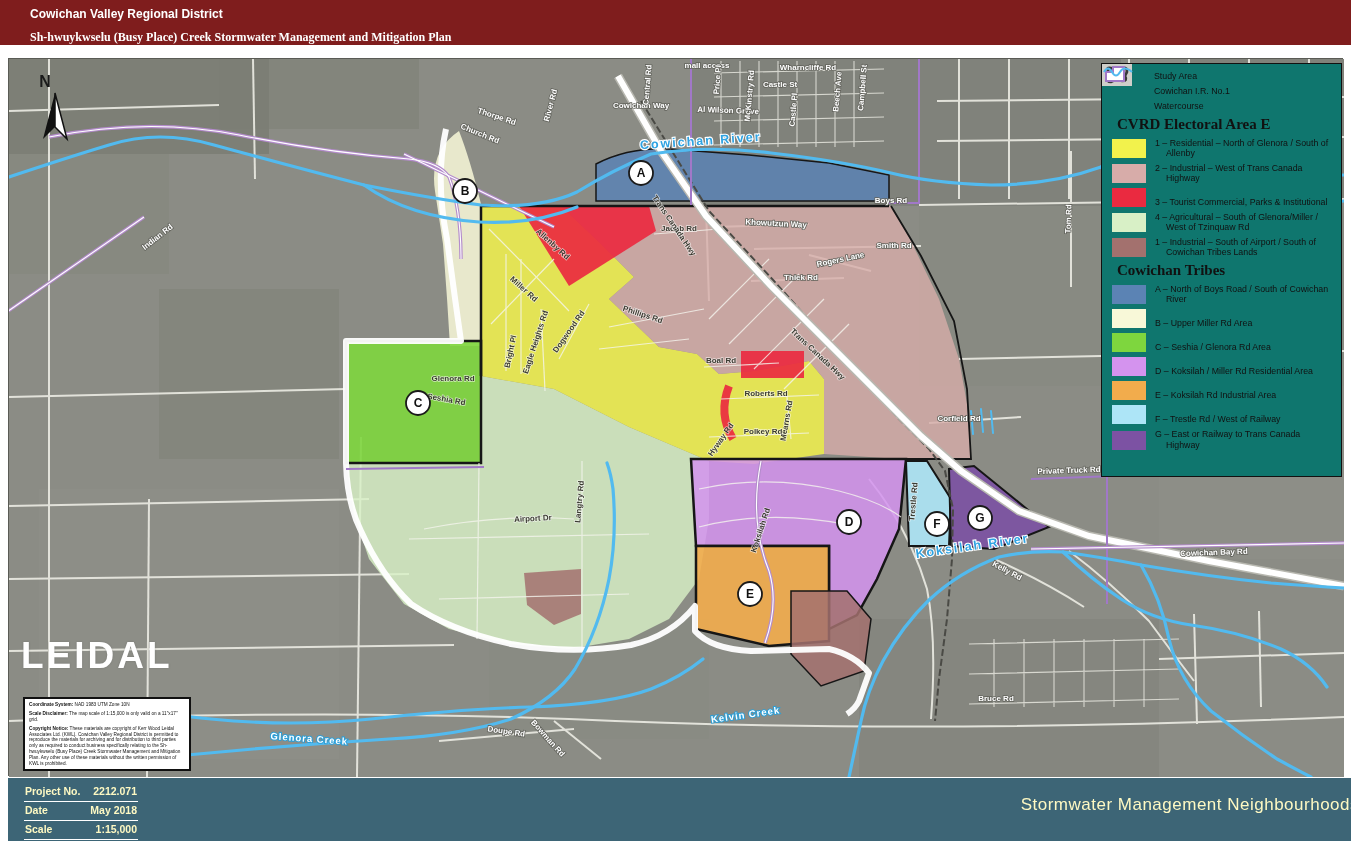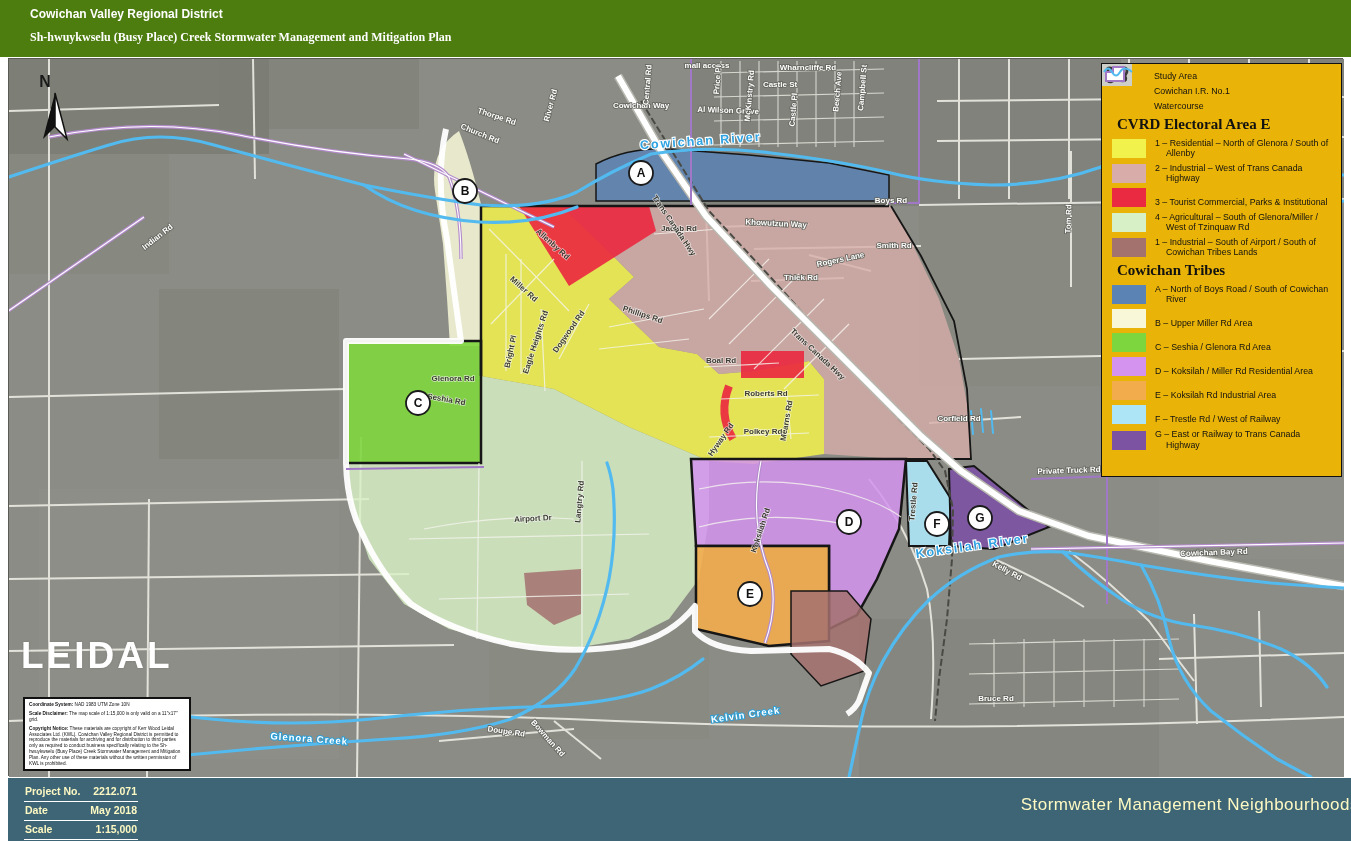--- a/index.html
+++ b/index.html
@@ -1,19 +1,19 @@
 <!DOCTYPE html>
 <html><head>
 <meta charset="utf-8">
 <style>
   html,body{margin:0;padding:0;background:#fff;}
   body{width:1351px;height:841px;position:relative;font-family:"Liberation Sans",sans-serif;overflow:hidden;}
 
   
-  .header{position:absolute;left:0;top:0;width:1351px;height:57px;background:#4d7c0f;}
+  .header{position:absolute;left:0;top:0;width:1351px;height:45px;background:#7f1d1d;}
   .header .titles{position:absolute;left:30px;top:7px;color:#fff;}
   .header .t1{font-size:12px;font-weight:bold;margin:0 0 9px 0;}
   .header .t2{font-size:12px;font-weight:bold;margin:0;font-family:Liberation Serif, serif;}
   .logo{position:absolute;right:40px;top:8px;display:flex;align-items:center;color:#fff;}
   .logo-box{width:38px;height:34px;border-left:3px solid #fff;border-right:3px solid #fff;position:relative;
     display:flex;align-items:center;justify-content:center;font-weight:bold;font-size:20px;margin-right:10px;}
   .logo-box:before,.logo-box:after{content:"";position:absolute;left:0;width:12px;height:3px;background:#fff;}
   .logo-box:before{top:0;} .logo-box:after{bottom:0;}
   .logo-box .c2:before,.logo-box .c2:after{content:"";position:absolute;right:0;width:12px;height:3px;background:#fff;}
   .logo-box .c2:before{top:0;} .logo-box .c2:after{bottom:0;}
@@ -30,21 +30,21 @@
   .wc{font-size:9.5px;fill:#ffffff;stroke:#2b9fd8;stroke-width:2px;letter-spacing:1px;}
   .wb{font-size:12.5px;fill:#2fa3e2;stroke:#ffffff;stroke-width:2.2px;letter-spacing:2px;}
   .mk{font-size:12px;font-weight:bold;fill:#111;text-anchor:middle;}
 
   .draft{position:absolute;left:12px;top:576px;color:#fff;font-size:37px;font-weight:800;letter-spacing:3px;text-shadow:0 0 2px rgba(80,80,80,.4);}
   .notes{position:absolute;left:14px;top:638px;width:168px;height:74px;background:#fff;border:2px solid #111;box-sizing:border-box;
     padding:3px 4px;font-size:4.7px;line-height:1.25;color:#111;overflow:hidden;}
   .notes p{margin:0 0 3px 0;}
 
   
-  .legend{position:absolute;left:1092px;top:4px;width:241px;height:414px;background:#eab308;border:1px solid #111;box-sizing:border-box;
+  .legend{position:absolute;left:1092px;top:4px;width:241px;height:414px;background:#0f766e;border:1px solid #111;box-sizing:border-box;
     padding:7px 6px 4px 8px;color:#111;overflow:hidden;}
   .lrow{display:flex;align-items:center;margin-bottom:5px;}
   .lrow .ic{width:42px;flex:0 0 42px;display:flex;justify-content:flex-start;padding-left:2px;}
   .lrow .tx{font-size:8.8px;line-height:1.15;}
   .lhdr{font-size:15px;font-weight:bold;margin:3px 0 5px 7px;font-family:Liberation Serif, serif;}
   .zrow{display:flex;align-items:flex-end;margin-bottom:5px;}
   .zrow .sw{width:34px;height:19px;flex:0 0 34px;margin-left:2px;margin-right:9px;}
   .zrow .tx{font-size:8.8px;line-height:1.14;width:182px;padding-left:11px;text-indent:-11px;}
 
   

